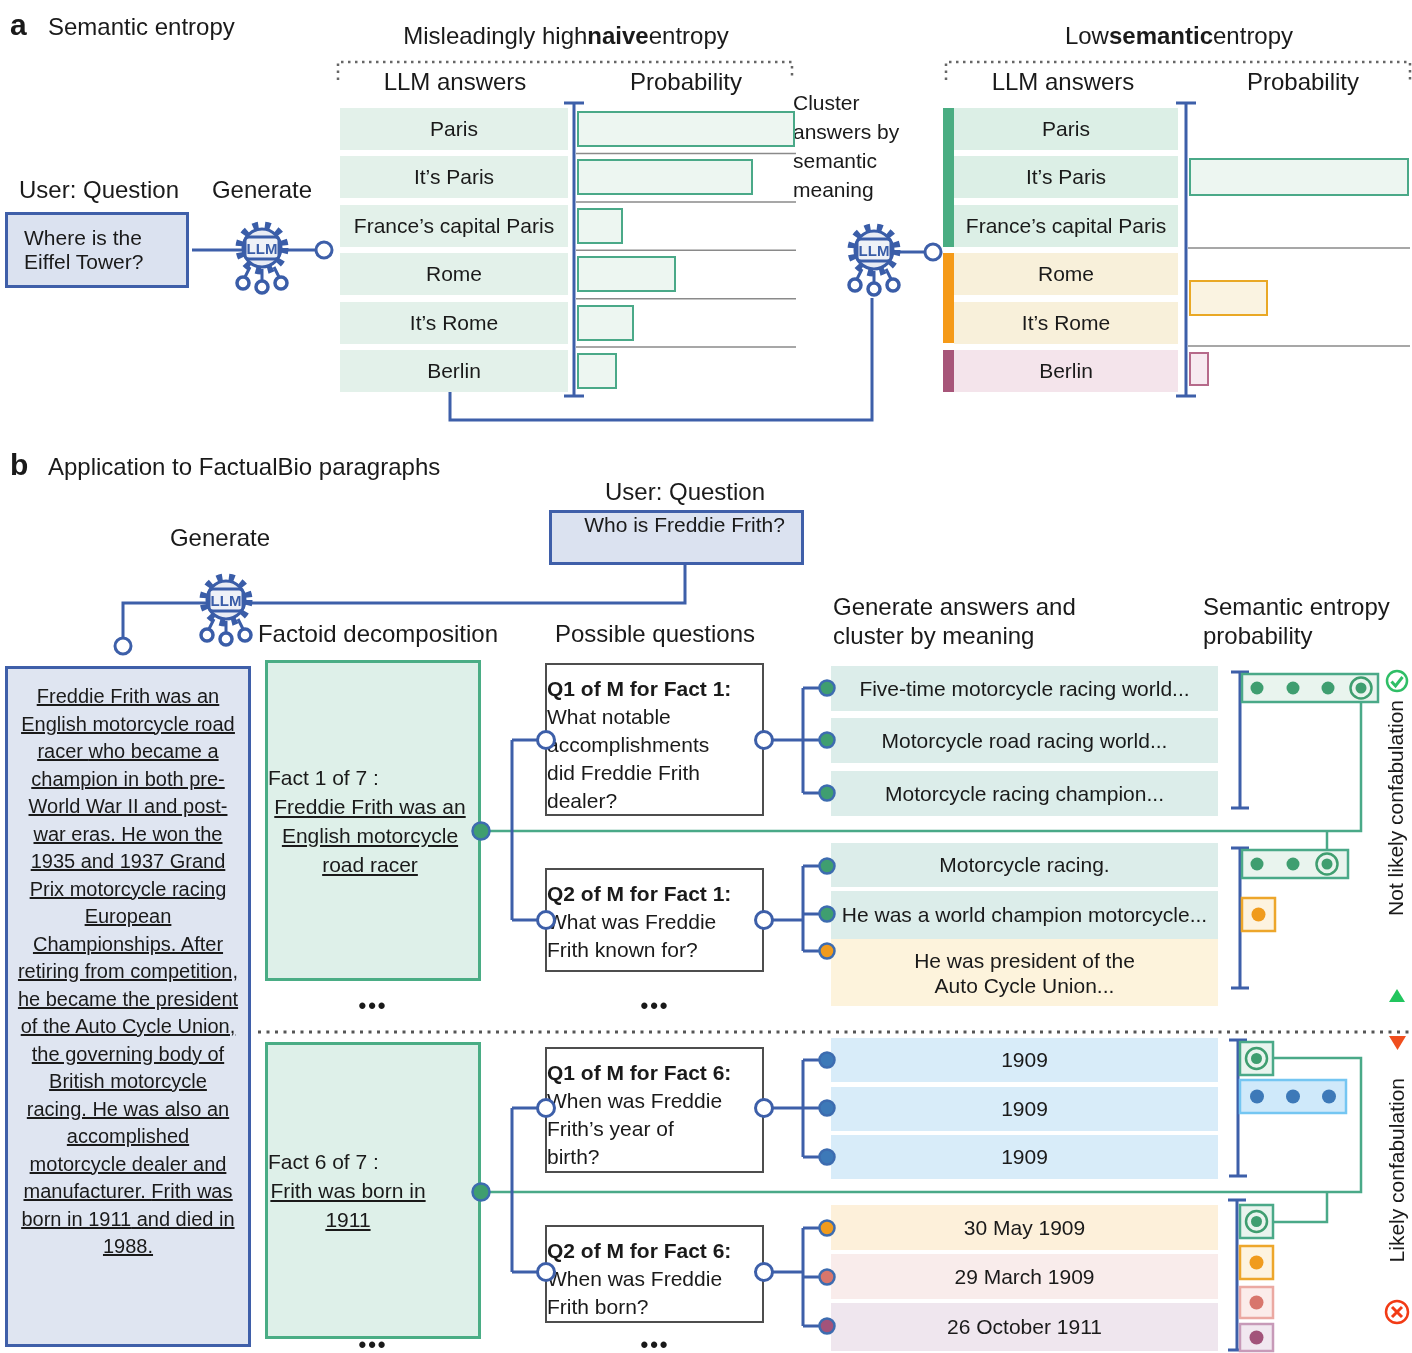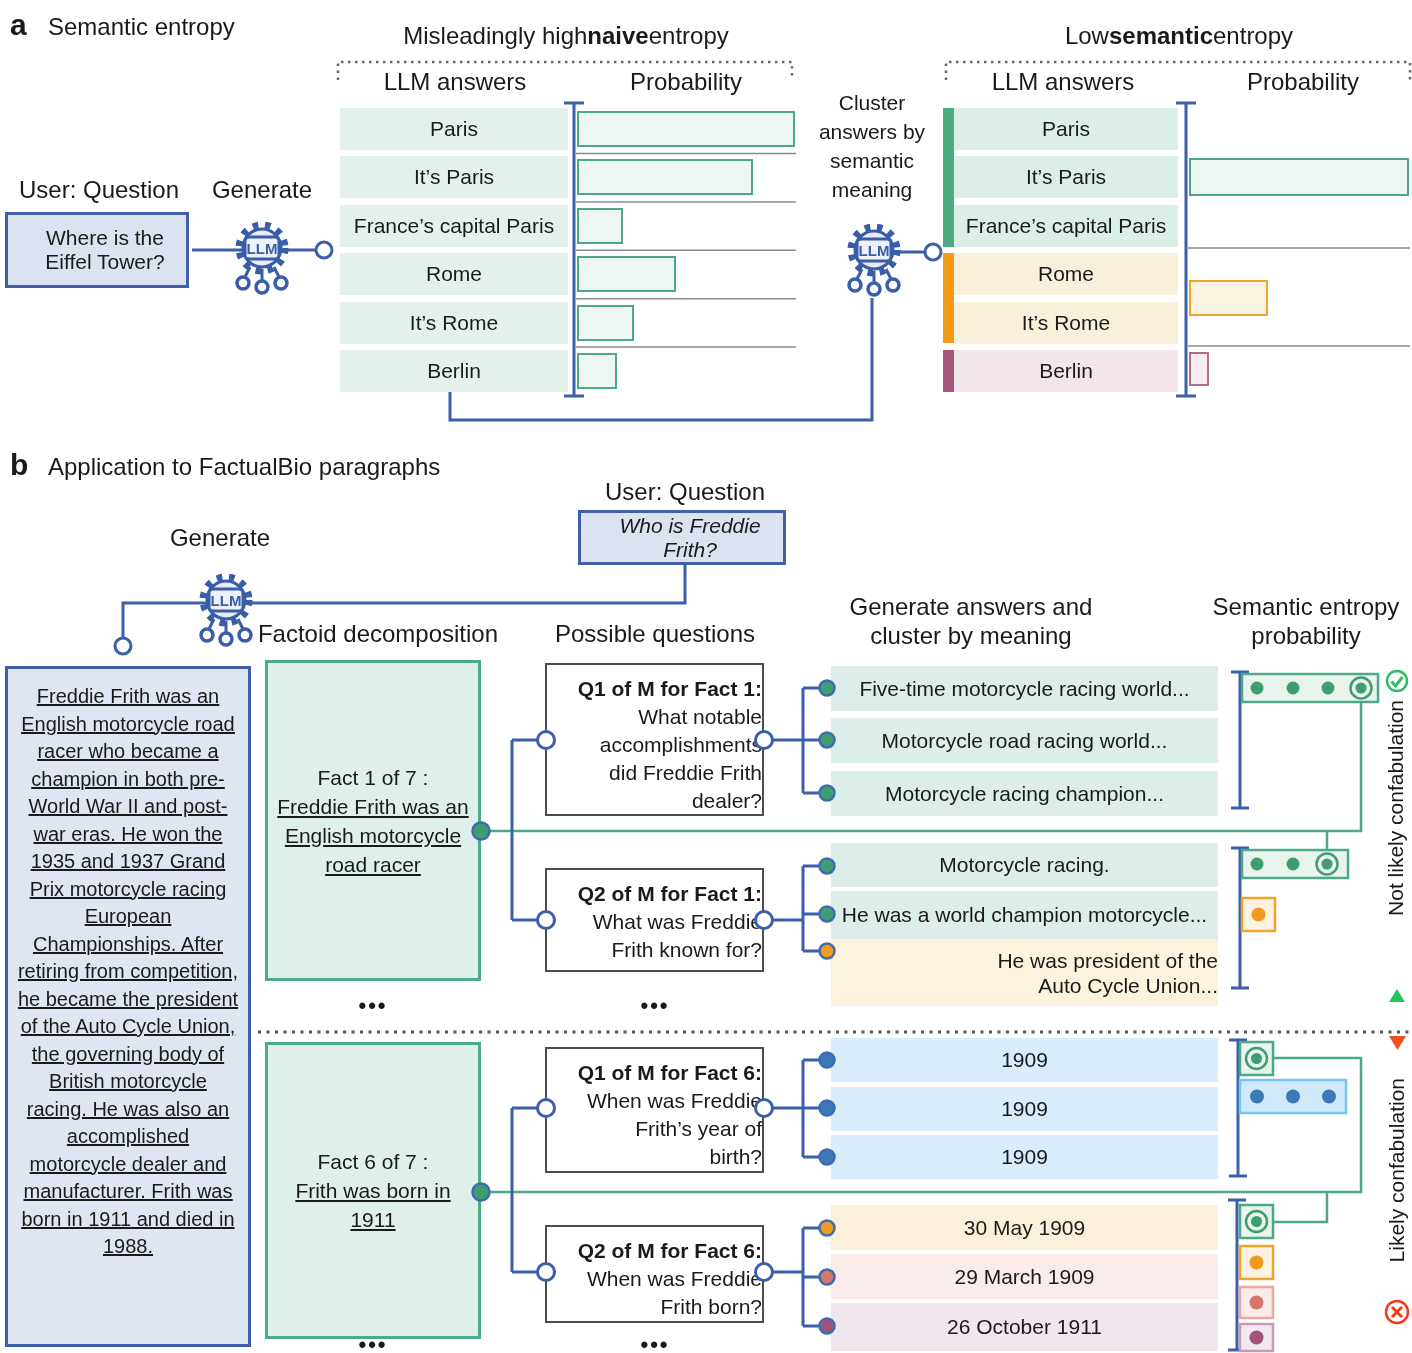--- a/index.html
+++ b/index.html
@@ -1,46 +1,46 @@
 <!DOCTYPE html>
 <html><head>
 <meta charset="utf-8">
 <style>
   html,body{margin:0;padding:0;background:#fff;}
   .canvas{position:relative;width:1412px;height:1353px;background:#fff;
           font-family:"Liberation Sans","DejaVu Sans",sans-serif;color:#1a1a1a;overflow:hidden;}
   .abs{position:absolute;}
-  .ctr{display:flex;align-items:center;justify-content:center;text-align:center;}
+  .ctr{display:flex;align-items:flex-start;justify-content:center;text-align:center;}
   .col{flex-direction:column;}
   .tag{font-size:30px;font-weight:bold;}
   .h24{font-size:24px;}
   .t21{font-size:21px;}
   .bold{font-weight:bold;}
   .u{text-decoration:underline;}
   .row{position:absolute;left:340px;width:228px;height:42px;display:flex;align-items:center;justify-content:center;font-size:21px;z-index:1;}
   .rowR{position:absolute;left:954px;width:224px;height:42px;display:flex;align-items:center;justify-content:center;font-size:21px;z-index:1;}
   .mintA{background:#e3f1ea;}
   .mintB{background:#dcefe6;}
   .cream{background:#f8f0da;}
   .pinkR{background:#f4e4eb;}
   .bar{position:absolute;box-sizing:border-box;z-index:1;}
   .barG{border:2.5px solid #4aa988;background:#edf6f1;}
   .barO{border:2.5px solid #e9a825;background:#faf3e1;}
   .barP{border:2.5px solid #b66a8a;background:#f7eaf0;}
   .sidebar{position:absolute;left:943px;width:11px;z-index:1;}
   .qsmall{box-sizing:border-box;border:3px solid #3f5fa9;background:#dbe2f0;z-index:1;padding-left:16px;}
   .factbox{box-sizing:border-box;border:3px solid #4aad85;background:#def0e9;z-index:1;}
-  .qbox{box-sizing:border-box;border:2.5px solid #4d4d4d;background:#fff;z-index:1;font-size:21px;line-height:28px;text-align:right;padding-top:10px;}
+  .qbox{box-sizing:border-box;border:2.5px solid #4d4d4d;background:#fff;z-index:1;font-size:21px;line-height:28px;text-align:left;padding-top:10px;}
   .ansrow{position:absolute;left:831px;width:387px;display:flex;align-items:center;justify-content:center;font-size:21px;z-index:1;text-align:center;}
   .blueR{background:#d8ecf9;}
   .creamR{background:#fdf0da;}
   .pinkA{background:#f9eceb;}
   .mauveR{background:#efe6ee;}
   .mintC{background:#dcedea;}
-  .creamC{background:#fdf3dc;align-items:flex-end;}
+  .creamC{background:#fdf3dc;}
   .vlabel{writing-mode:vertical-rl;transform:rotate(180deg);font-size:21px;z-index:1;white-space:nowrap;}
   .parabox{box-sizing:border-box;border:3px solid #3f5fa9;background:#dfe5f1;z-index:1;}
   .parabox p{width:222px;margin:14px auto 0 auto;font-size:20px;line-height:27.5px;text-align:center;}
   .lh29{line-height:29px;}
   svg.overlay{position:absolute;left:0;top:0;z-index:2;pointer-events:none;}
   .ell{font-size:22px;letter-spacing:2px;font-weight:bold;z-index:1;}
 </style>
 </head>
 <body>
 
@@ -105,21 +105,21 @@
   <div class="rowR pinkR" style="top:350px;">Berlin</div>
 
   <div class="bar barG" style="left: 1189px; top: 158px; height: 38px; width: 220px;"></div>
   <div class="bar barO" style="left: 1189px; top: 280px; height: 36px; width: 79px;"></div>
   <div class="bar barP" style="left: 1189px; top: 352px; height: 34px; width: 20px;"></div>
 
   <div class="abs tag" style="left:10px;top:448px;">b</div>
   <div class="abs h24" style="left:48px;top:453px;">Application to FactualBio paragraphs</div>
 
   <div class="abs h24 ctr" style="left:560px;top:478px;width:250px;">User: Question</div>
-  <div class="abs qsmall ctr t21" style="left:578px;top:510px;width:208px;height:55px;font-style:italic;">Who is Freddie Frith?</div>
+  <div class="abs qsmall ctr t21" style="left:549px;top:510px;width:255px;height:55px;">Who is Freddie Frith?</div>
   <div class="abs h24 ctr" style="left:130px;top:524px;width:180px;">Generate</div>
 
   <div class="abs h24 ctr" style="left:248px;top:620px;width:260px;">Factoid decomposition</div>
   <div class="abs h24 ctr" style="left:543px;top:620px;width:224px;">Possible questions</div>
   <div class="abs h24 ctr col" style="left:833px;top:592px;width:276px;line-height:29px;">
     <div>Generate answers and</div>
     <div>cluster by meaning</div>
   </div>
   <div class="abs h24 ctr col" style="left:1203px;top:592px;width:206px;line-height:29px;">
     <div>Semantic entropy</div>

